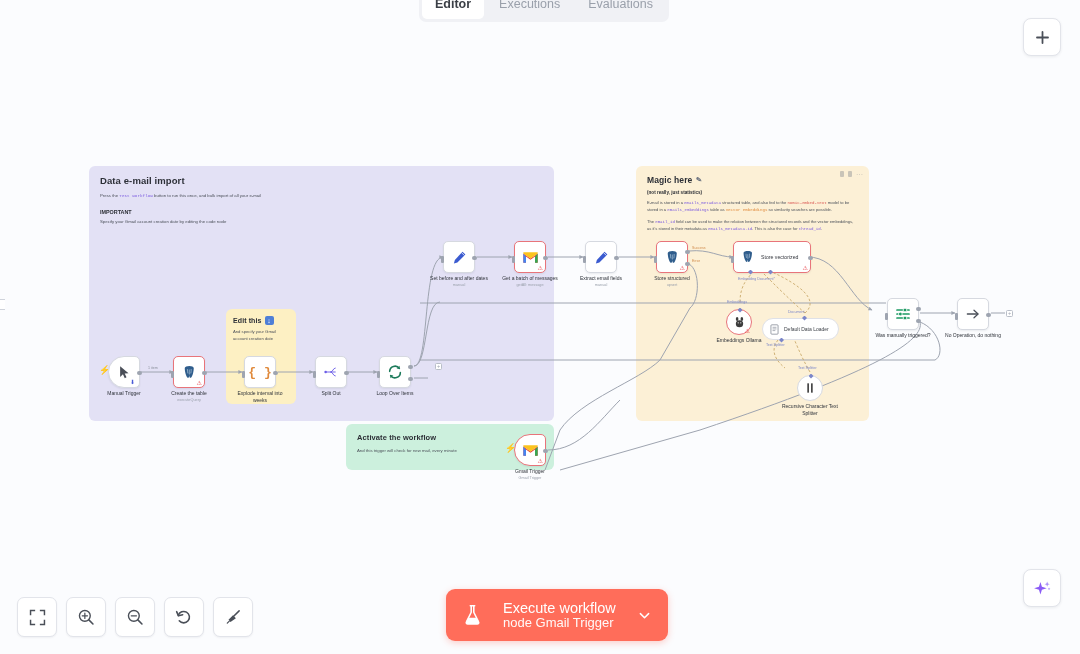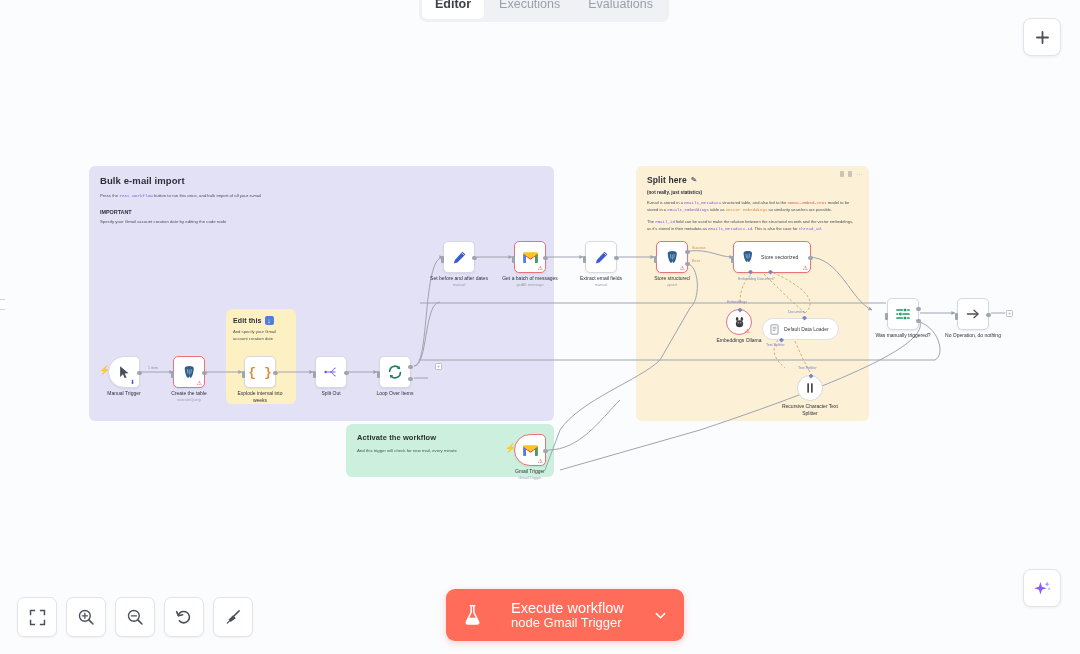--- a/index.html
+++ b/index.html
@@ -61,21 +61,21 @@
   }
   #note-magic {
     left: 636px; top: 166px; width: 233px; height: 255px;
     background: #fcf0d6;
   }
   #note-magic h3 { font-size: 8.5px; display: flex; align-items: center; gap: 4px; }
   #note-magic .sub { font-size: 4.6px; font-weight: 700; color: #2c2f36; margin-top: 5px; }
   #note-magic p { font-size: 4.1px; line-height: 1.7; margin-top: 5px; }
   .wand { color: #6b7280; font-size: 7px; transform: rotate(-10deg); }
   #note-activate {
-    left: 346px; top: 424px; width: 208px; height: 53px;
+    left: 346px; top: 424px; width: 208px; height: 46px;
     background: #ccf0dd;
   }
   #note-activate h3 { font-size: 7.5px; }
   #note-activate p { font-size: 4.3px; margin-top: 5px; }
 
   .sticky-tools {
     position: absolute; right: 6px; top: 5px;
     display: flex; gap: 4px; align-items: center;
     opacity: .35;
   }
@@ -176,21 +176,21 @@
     border: 1px solid #e2e4ea; border-radius: 7px;
     display: flex; align-items: center; justify-content: center;
     box-shadow: 0 1px 2px rgba(20,24,40,.05);
   }
 
   
   #execute {
     position: absolute; left: 446px; bottom: 13px;
     height: 52px; background: #ff6d5a; color: #fff;
     border-radius: 9px; display: flex; align-items: center;
-    padding: 0 16px 0 17px; gap: 29px;
+    padding: 0 16px 0 17px; gap: 21px;
     box-shadow: 0 2px 7px rgba(255,109,90,.32);
   }
   #execute .labels { line-height: 1.12; }
   #execute .l1 { font-size: 14.5px; font-weight: 400; }
   #execute .l2 { font-size: 13px; opacity: .96; }
 
   
   .corner {
     position: absolute; width: 38px; height: 38px;
     background: #fff; border: 1px solid #e2e4ea; border-radius: 8px;
@@ -212,42 +212,42 @@
 
 <div id="tabs">
   <div class="tab active">Editor</div>
   <div class="tab">Executions</div>
   <div class="tab">Evaluations</div>
 </div>
 
 <div id="canvas">
 
   <div class="sticky" id="note-bulk">
-    <h3>Bulk e-mail import</h3>
+    <h3>Data e-mail import</h3>
     <p><span>Press the </span><span class="code">Test workflow</span><span> button to run this once, and bulk import of all your e-mail</span></p>
     <div class="strongline">IMPORTANT</div>
     <p class="tight">Specify your Gmail account creation date by editing the code node</p>
   </div>
 
   <div class="sticky" id="note-edit">
     <h3>
         <span>Edit this</span>
         <span class="dl-badge">↓</span>
       </h3>
     <p>And specify your Gmail account creation date</p>
   </div>
 
   <div class="sticky" id="note-magic">
     <div class="sticky-tools">
       <i></i>
       <i></i>
       <span class="dots">···</span>
     </div>
     <h3>
-        <span>Split here</span>
+        <span>Magic here</span>
         <span class="wand">✎</span>
       </h3>
     <div class="sub">(not really, just statistics)</div>
     <p><span>E-mail is stored in a </span><span class="code">emails_metadata</span><span> structured table, and also fed to the </span><span class="code red">nomic-embed-text</span><span> model to be stored in a </span><span class="code">emails_embeddings</span><span> table as </span><span class="code orange">vector embeddings</span><span> so similarity searches are possible.</span></p>
     <p><span>The </span><span class="code">email_id</span><span> field can be used to make the relation between the structured records and the vector embeddings, as it's stored in their metadata as </span><span class="code">emails_metadata.id</span><span>. This is also the case for </span><span class="code">thread_id</span><span>.</span></p>
   </div>
 
   <div class="sticky" id="note-activate">
     <h3>Activate the workflow</h3>
     <p>And this trigger will check for new mail, every minute</p>

